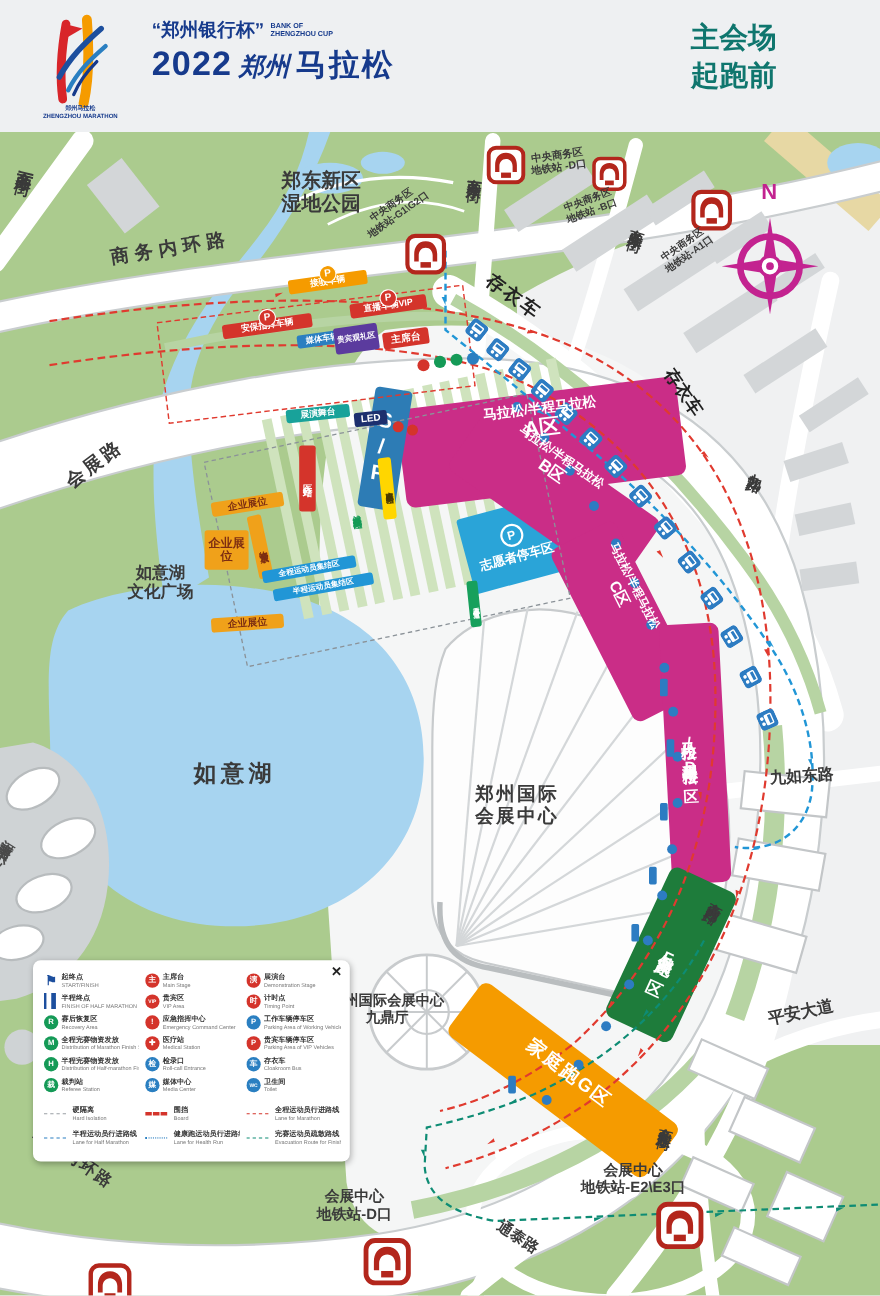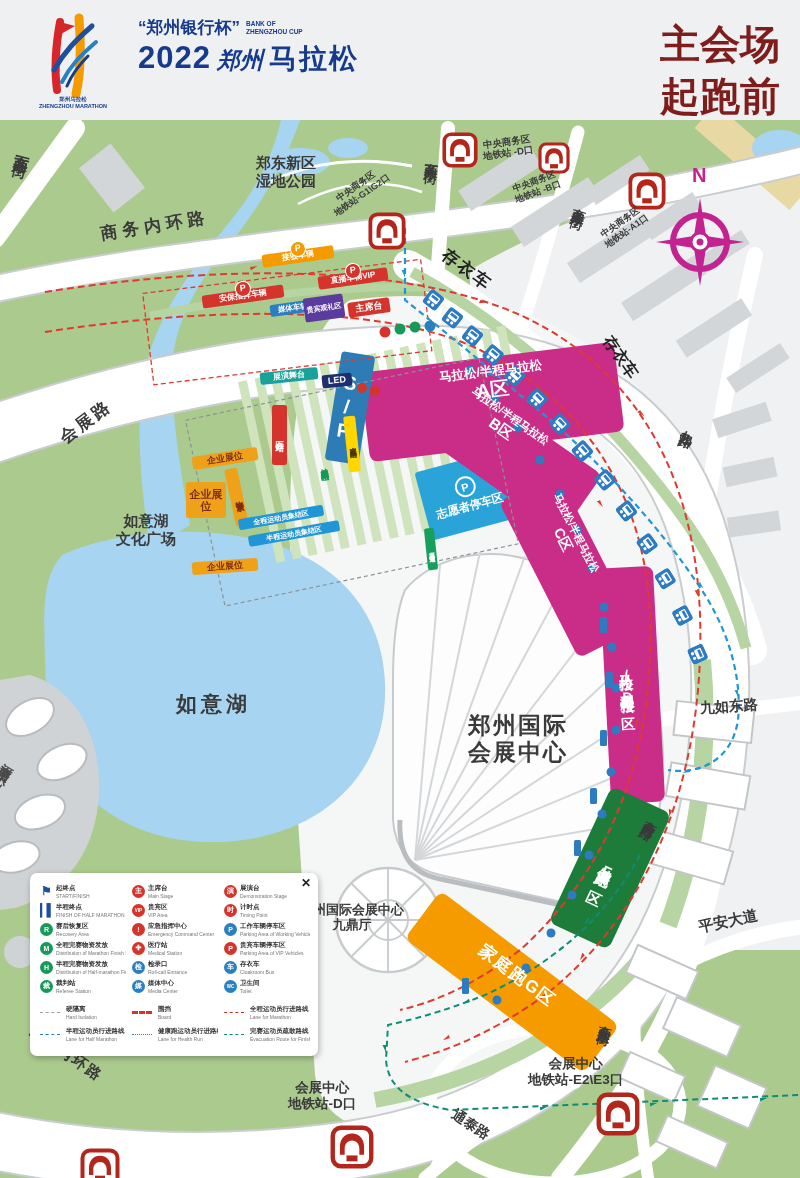--- a/index.html
+++ b/index.html
@@ -9,21 +9,21 @@
   
   .hdr{position:absolute;left:0;top:0;width:800px;height:120px;background:#eef0f2;z-index:5;}
   .blue{color:#163a8c;}
   .cupline{display:flex;align-items:center;gap:6px;}
   .cupcn{font-size:17px;font-weight:800;}
   .cupen{font-size:6.5px;font-weight:700;line-height:1.15;}
   .t2024{font-size:31px;font-weight:800;letter-spacing:1px;}
   .tscript{font-size:23px;font-weight:800;font-style:italic;font-family:"DejaVu Serif",serif;}
   .trest{font-size:28px;font-weight:700;letter-spacing:2px;}
   .ten{font-size:14.5px;font-weight:800;letter-spacing:1.5px;}
-  .pagetitle{font-size:40px;font-weight:800;line-height:1.3;color:#7f1d1d;white-space:pre-line;margin-left:32px;}
+  .pagetitle{font-size:26px;font-weight:800;line-height:1.3;color:#0f766e;white-space:pre-line;}
   .badge{font-size:5.5px;font-weight:700;color:#163a8c;text-align:center;line-height:1.2;white-space:pre-line;}
   
   .map{position:absolute;left:0;top:120px;width:800px;height:1058px;}
   .lbl{position:absolute;font-weight:700;color:#3a3a3a;white-space:pre-line;line-height:1.18;
        transform-origin:center;text-align:center;}
   .vert{writing-mode:vertical-rl;text-orientation:upright;letter-spacing:2px;}
   .zl{position:absolute;color:#fff;font-weight:800;text-align:center;transform-origin:center;line-height:1.2;}
   .tg{position:absolute;display:flex;align-items:center;justify-content:center;text-align:center;
       color:#fff;font-weight:700;border-radius:2.5px;white-space:pre-line;line-height:1.1;
       transform-origin:center;}
@@ -391,26 +391,26 @@
   <div class="lbl vert" style="left:574px;top:78px;font-size:13.5px;transform:rotate(17deg);">商务东二街</div>
   <div class="lbl vert" style="left:682px;top:300px;font-size:13.5px;transform:rotate(16deg);">九如路</div>
   <div class="lbl" style="left:700px;top:578px;font-size:14.5px;transform:rotate(-4deg);">九如东路</div>
   <div class="lbl" style="left:698px;top:792px;font-size:15px;transform:rotate(-12deg);">平安大道</div>
   <div class="lbl vert" style="left:648px;top:692px;font-size:13px;transform:rotate(30deg);">商务内环路</div>
   <div class="lbl vert" style="left:600px;top:895px;font-size:13px;transform:rotate(14deg);">商务东五街</div>
   <div class="lbl" style="left:450px;top:996px;font-size:14px;transform:rotate(33deg);">通泰路</div>
   <div class="lbl" style="left:24px;top:924px;font-size:15px;letter-spacing:2px;transform:rotate(35deg);">商务内环路</div>
 
   
-  <div class="lbl" style="left:256px;top:34px;font-size:15px;">郑东新区
+  <div class="lbl" style="left:256px;top:34px;font-size:18px;">郑东新区
 湿地公园</div>
   <div class="lbl" style="left:176px;top:572px;font-size:21px;letter-spacing:4px;">如意湖</div>
   <div class="lbl" style="left:116px;top:392px;font-size:15px;">如意湖
 文化广场</div>
-  <div class="lbl" style="left:468px;top:592px;font-size:23px;letter-spacing:2px;">郑州国际
+  <div class="lbl" style="left:432px;top:592px;font-size:17px;letter-spacing:2px;">郑州国际
 会展中心</div>
   <div class="lbl" style="left:300px;top:782px;font-size:13px;">郑州国际会展中心
 九鼎厅</div>
   <div class="lbl vert" style="left:4px;top:636px;font-size:13px;color:#4a4a4a;transform:rotate(32deg);">河南艺术中心</div>
   <div class="lbl" style="left:438px;top:140px;font-size:17px;letter-spacing:2px;transform:rotate(36deg);color:#222;">存衣车</div>
   <div class="lbl" style="left:596px;top:228px;font-size:16px;transform:rotate(55deg);color:#222;">存衣车</div>
 
   
   <div class="zl" style="left:372px;top:244px;width:240px;transform:rotate(-7deg);">
     <div style="font-size:12.5px;">马拉松/半程马拉松</div>

